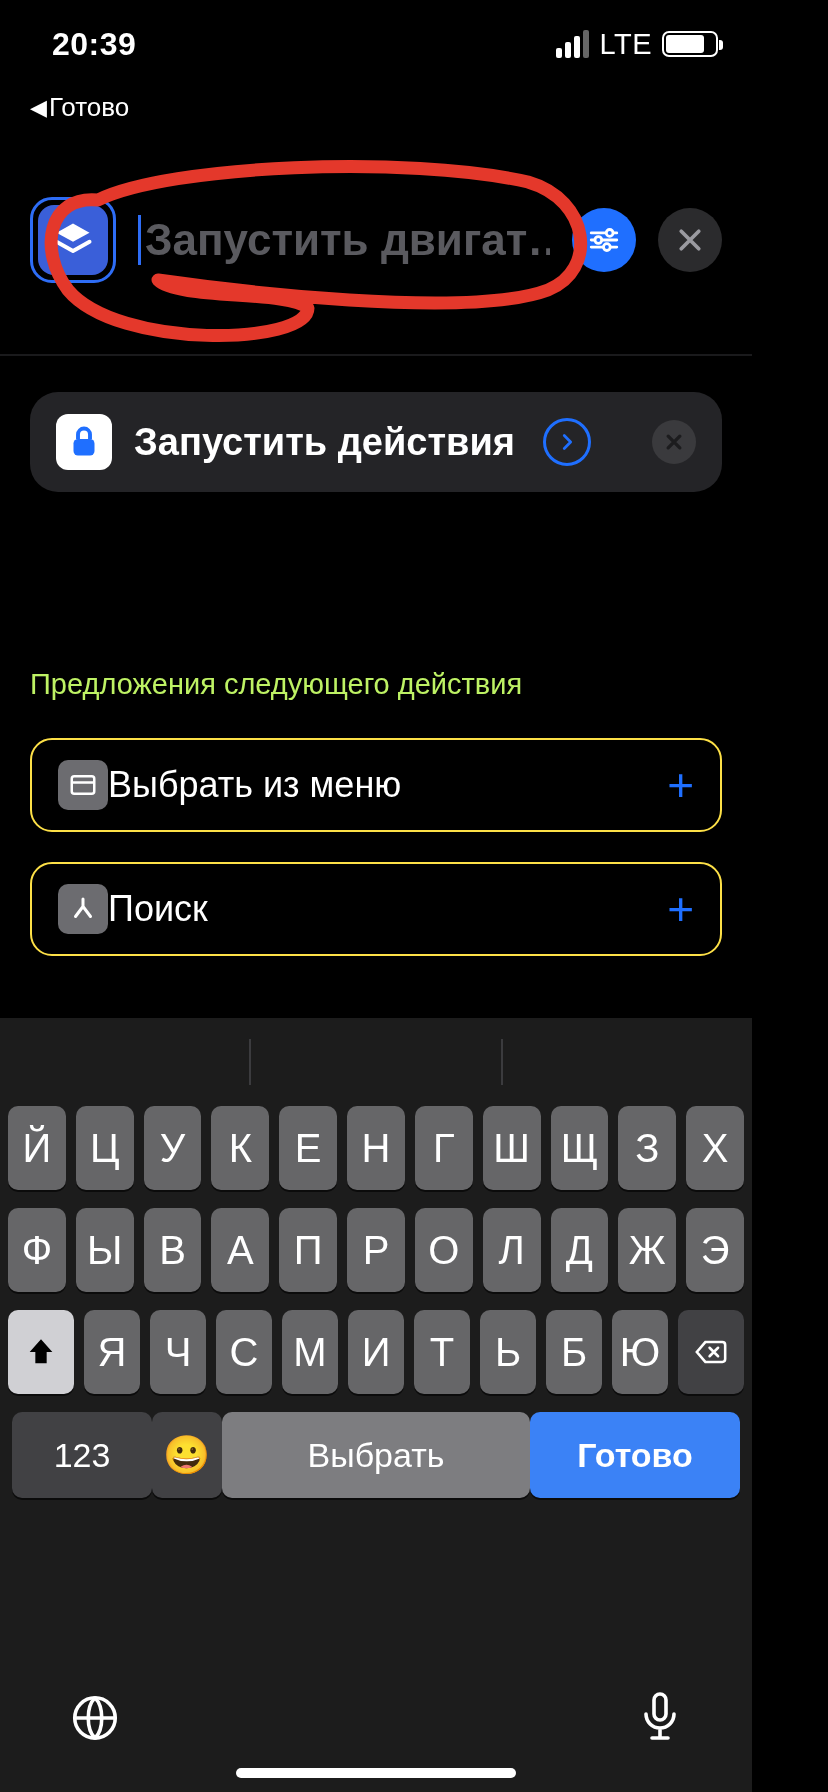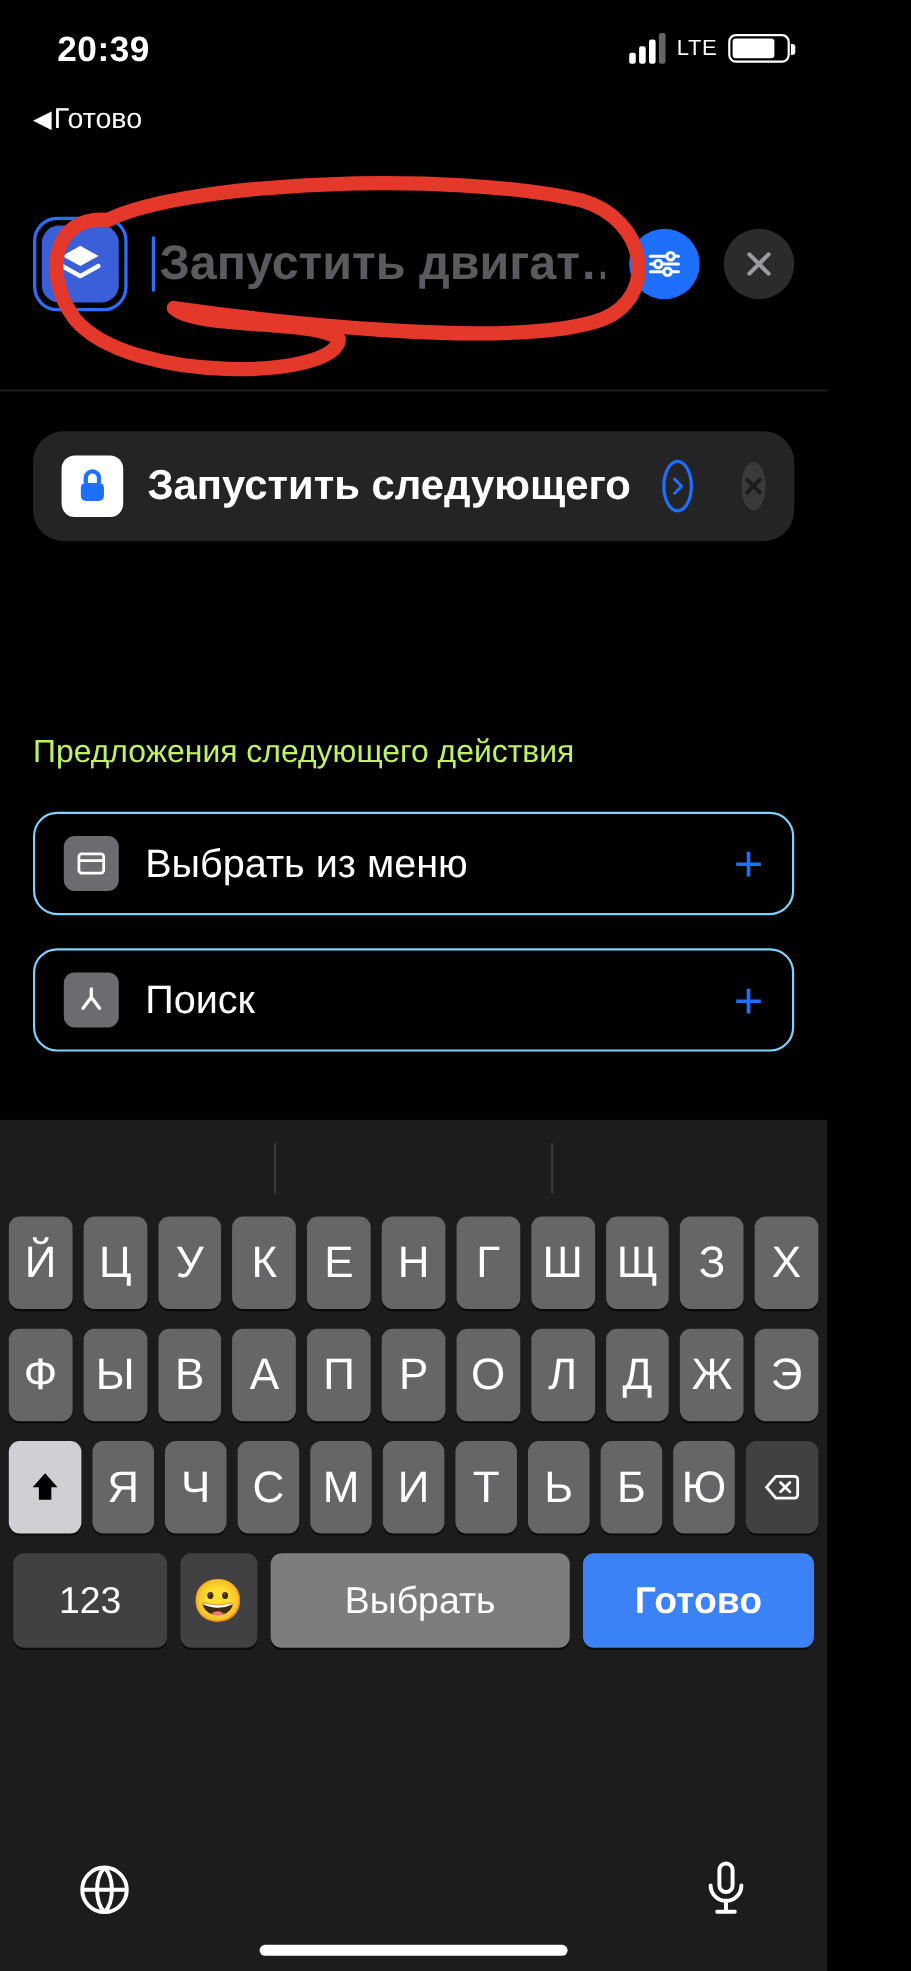--- a/index.html
+++ b/index.html
@@ -6,21 +6,21 @@
   html, body { width: 828px; height: 1792px; background: #000; font-family: -apple-system, "SF Pro Text", "Helvetica Neue", Arial, sans-serif; color: #fff; overflow: hidden; }
   .screen { position: relative; width: 752px; height: 1792px; background: #000; }
 
   
   .status-bar { position: absolute; top: 0; left: 0; right: 0; height: 88px; display: flex; align-items: center; justify-content: space-between; padding: 0 34px 0 52px; font-size: 32px; font-weight: 600; letter-spacing: 0.5px; }
   .status-right { display: flex; align-items: center; gap: 10px; }
   .cell-bars { display: inline-flex; align-items: flex-end; gap: 3px; }
   .cell-bars i { display: inline-block; width: 6px; background: #fff; border-radius: 2px; }
   .cell-bars i:nth-child(1){height:10px} .cell-bars i:nth-child(2){height:16px}
   .cell-bars i:nth-child(3){height:22px} .cell-bars i:nth-child(4){height:28px; background:#666}
-  .lte { font-size: 20px; font-weight: 500; }
+  .lte { font-size: 29px; font-weight: 500; }
   .battery { width: 56px; height: 26px; border: 2.5px solid #fff; border-radius: 7px; position: relative; }
   .battery::after { content:""; position:absolute; right:-7px; top:7px; width:4px; height:10px; background:#fff; border-radius:0 3px 3px 0; }
   .battery .fill { position:absolute; left:2px; top:2px; bottom:2px; width:38px; background:#fff; border-radius:3px; }
 
   
   .back-search { position:absolute; top:92px; left:30px; font-size:26px; color:#fff; display:flex; align-items:center; gap:2px; }
   .back-search .tri { font-size:22px; }
 
   
   .header { position:absolute; top:180px; left:0; right:0; height:120px; display:flex; align-items:center; padding: 0 30px; gap: 22px; }
@@ -44,41 +44,41 @@
   .action-card { position:absolute; top:392px; left:30px; right:30px; height:100px; background:#242427; border-radius:28px; display:flex; align-items:center; padding:0 26px; gap:22px; }
   .action-card .ic { width:56px; height:56px; background:#fff; border-radius:12px; display:flex; align-items:center; justify-content:center; flex-shrink:0; }
   .action-card .label { font-size:38px; font-weight:600; flex-shrink:0; }
   .action-card .chev-circle { width:48px; height:48px; border-radius:50%; border:3px solid #1f6fff; display:flex; align-items:center; justify-content:center; margin-left:6px; }
   .action-card .spacer { flex:1; }
   .action-card .dismiss { width:44px; height:44px; border-radius:50%; background:#3a3a3d; color:#1c1c1e; display:flex; align-items:center; justify-content:center; font-size:28px; font-weight:700; }
 
   .section-title { position:absolute; top:668px; left:30px; font-size:29px; color:#bef264; font-weight:400; }
 
   
-  .suggestion { position:absolute; left:30px; right:30px; height:94px; border:2px solid #7dd3fc; border-radius:22px; display:flex; align-items:center; padding:0 26px; gap:24px; }
+  .suggestion { position:absolute; left:30px; right:30px; height:94px; border:2px solid #fde047; border-radius:22px; display:flex; align-items:center; padding:0 26px; }
   .sg1 { top:738px; } .sg2 { top:862px; }
   .suggestion .sic { width:50px; height:50px; background:#6c6c70; border-radius:10px; display:flex; align-items:center; justify-content:center; flex-shrink:0; }
   .suggestion .slabel { font-size:36px; font-weight:500; flex:1; }
   .suggestion .plus { color:#1f6fff; font-size:46px; font-weight:300; }
 
   
   .kbd { position:absolute; left:0; right:0; bottom:0; top:1018px; background:#1c1c1c; }
   .pred-row { height:88px; display:flex; align-items:center; }
   .pred-row .pred { flex:1; height:60px; display:flex; align-items:center; justify-content:center; color:#a7a7ab; font-size:32px; }
   .pred-sep { width:2px; height:46px; background:#3b3b3e; }
   .krow { display:flex; gap:10px; padding:0 8px; margin-bottom:18px; }
   .key { height:84px; background:#666668; border-radius:10px; display:flex; align-items:center; justify-content:center; font-size:40px; color:#fff; box-shadow:0 2px 0 rgba(0,0,0,0.6); }
   .key.dark { background:#414144; }
   .key.light { background:#d0d0d4; }
   .row1 .key { flex:1; }
   .row2 .key { flex:1; }
   .row3 { padding:0 8px; gap:10px; }
   .row3 .shift, .row3 .back { width:66px; flex:0 0 66px; }
   .row3 .key.letter { flex:1; }
-  .row4 { display:flex; gap:12px; padding:0 12px; margin-top:4px; }
+  .row4 { display:flex; padding:0 12px; margin-top:4px; }
   .row4 .key { height:86px; }
   .k123 { width:140px; font-size:34px; }
   .kemoji { width:70px; font-size:38px; }
   .kspace { flex:1; background:#7d7d80; font-size:34px; }
   .kdone { width:210px; background:#3b82f6; font-size:34px; font-weight:700; }
   .kbd-bottom { position:absolute; left:0; right:0; bottom:0; height:120px; display:flex; align-items:center; justify-content:space-between; padding:0 68px 24px 68px; }
   .home-ind { position:absolute; bottom:14px; left:50%; transform:translateX(-50%); width:280px; height:10px; background:#fff; border-radius:10px; }
 </style>
 </head>
 <body>
@@ -149,21 +149,21 @@
 
   <div class="hdr-div"></div>
 
   <div class="action-card">
     <div class="ic">
       <svg width="36" height="36" viewBox="0 0 24 24">
         <rect x="5" y="10" width="14" height="11" rx="3" fill="#1f6fff"></rect>
         <path d="M8 10 V7 a4 4 0 0 1 8 0 v3" fill="none" stroke="#1f6fff" stroke-width="2.6"></path>
       </svg>
     </div>
-    <span class="label">Запустить следующего</span>
+    <span class="label">Запустить действия</span>
     <div class="chev-circle">
       <svg width="22" height="22" viewBox="0 0 24 24">
         <path d="M9 5 L16 12 L9 19" fill="none" stroke="#1f6fff" stroke-width="3" stroke-linecap="round" stroke-linejoin="round"></path>
       </svg>
     </div>
     <div class="spacer"></div>
     <div class="dismiss">
       <svg width="20" height="20" viewBox="0 0 24 24">
         <path d="M5 5 L19 19 M19 5 L5 19" stroke="#1c1c1e" stroke-width="4" stroke-linecap="round"></path>
       </svg>

